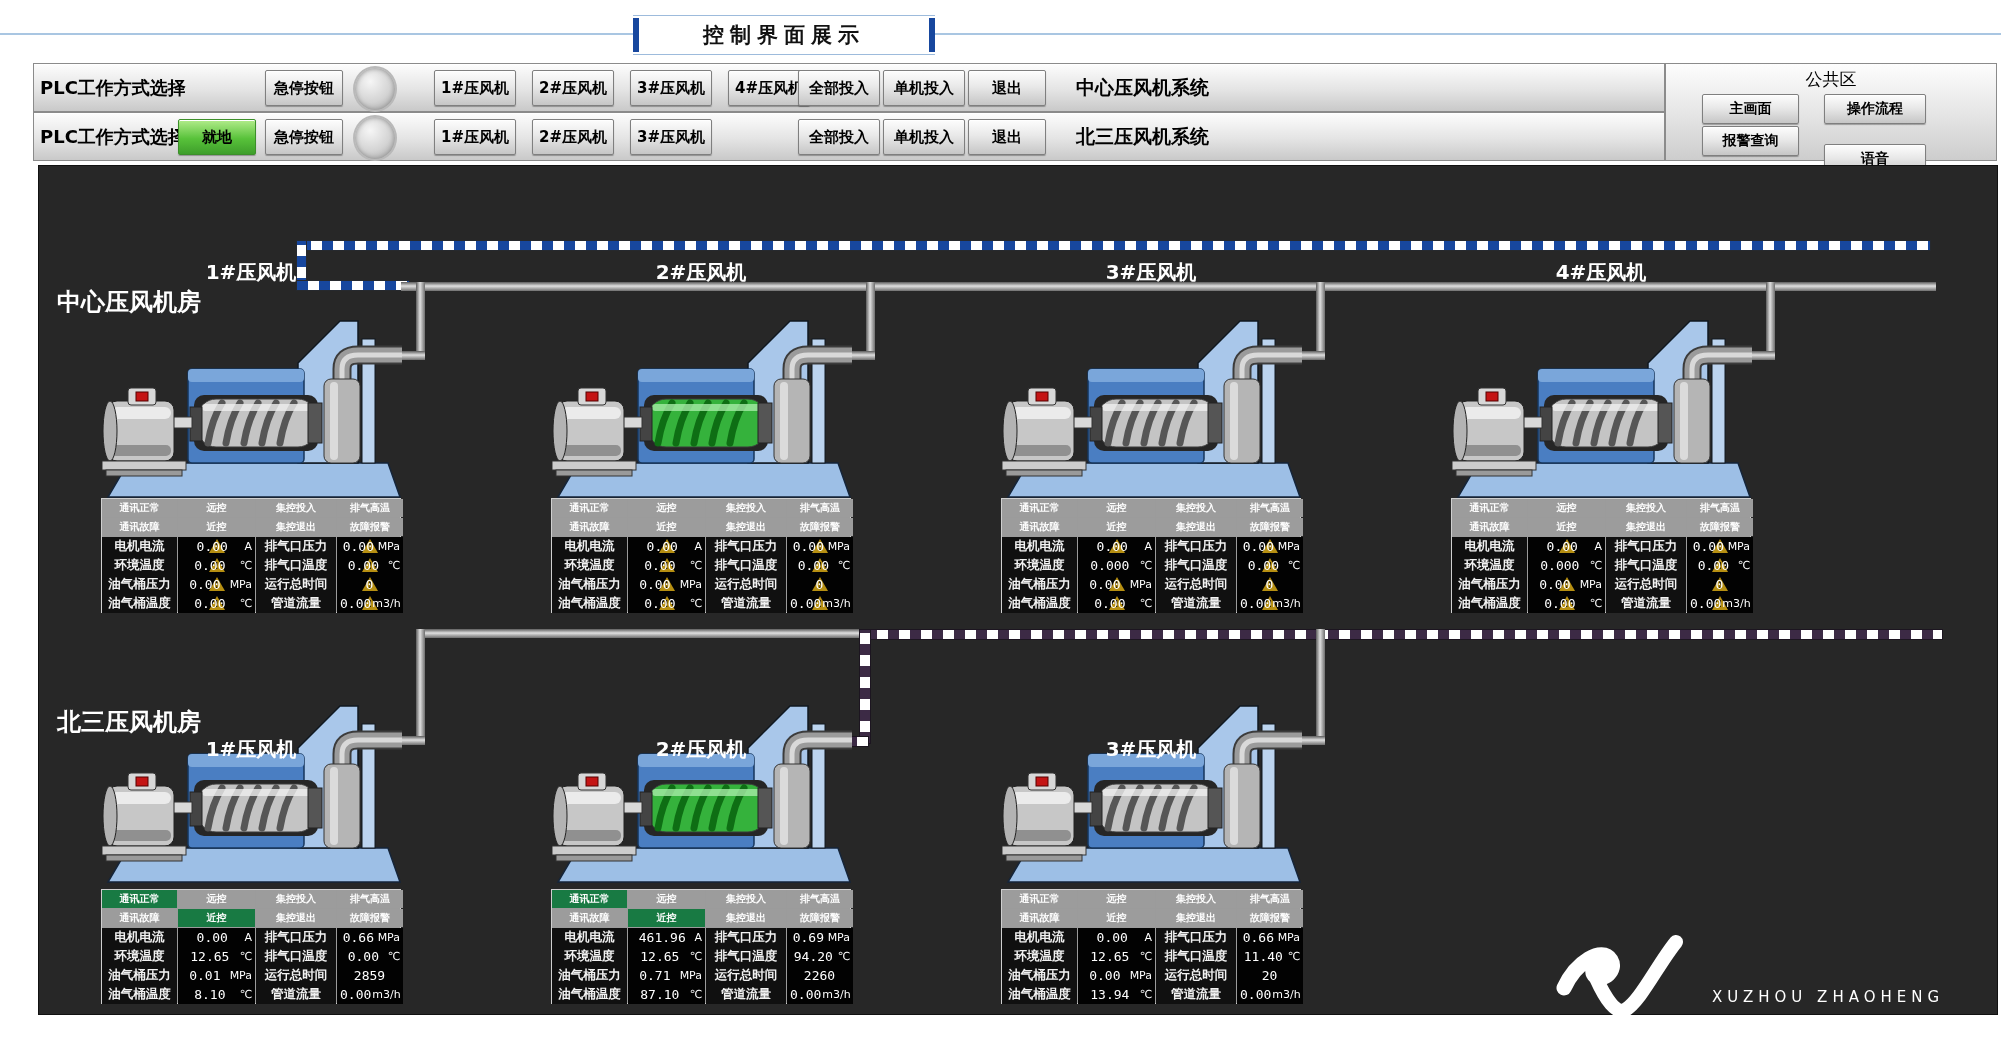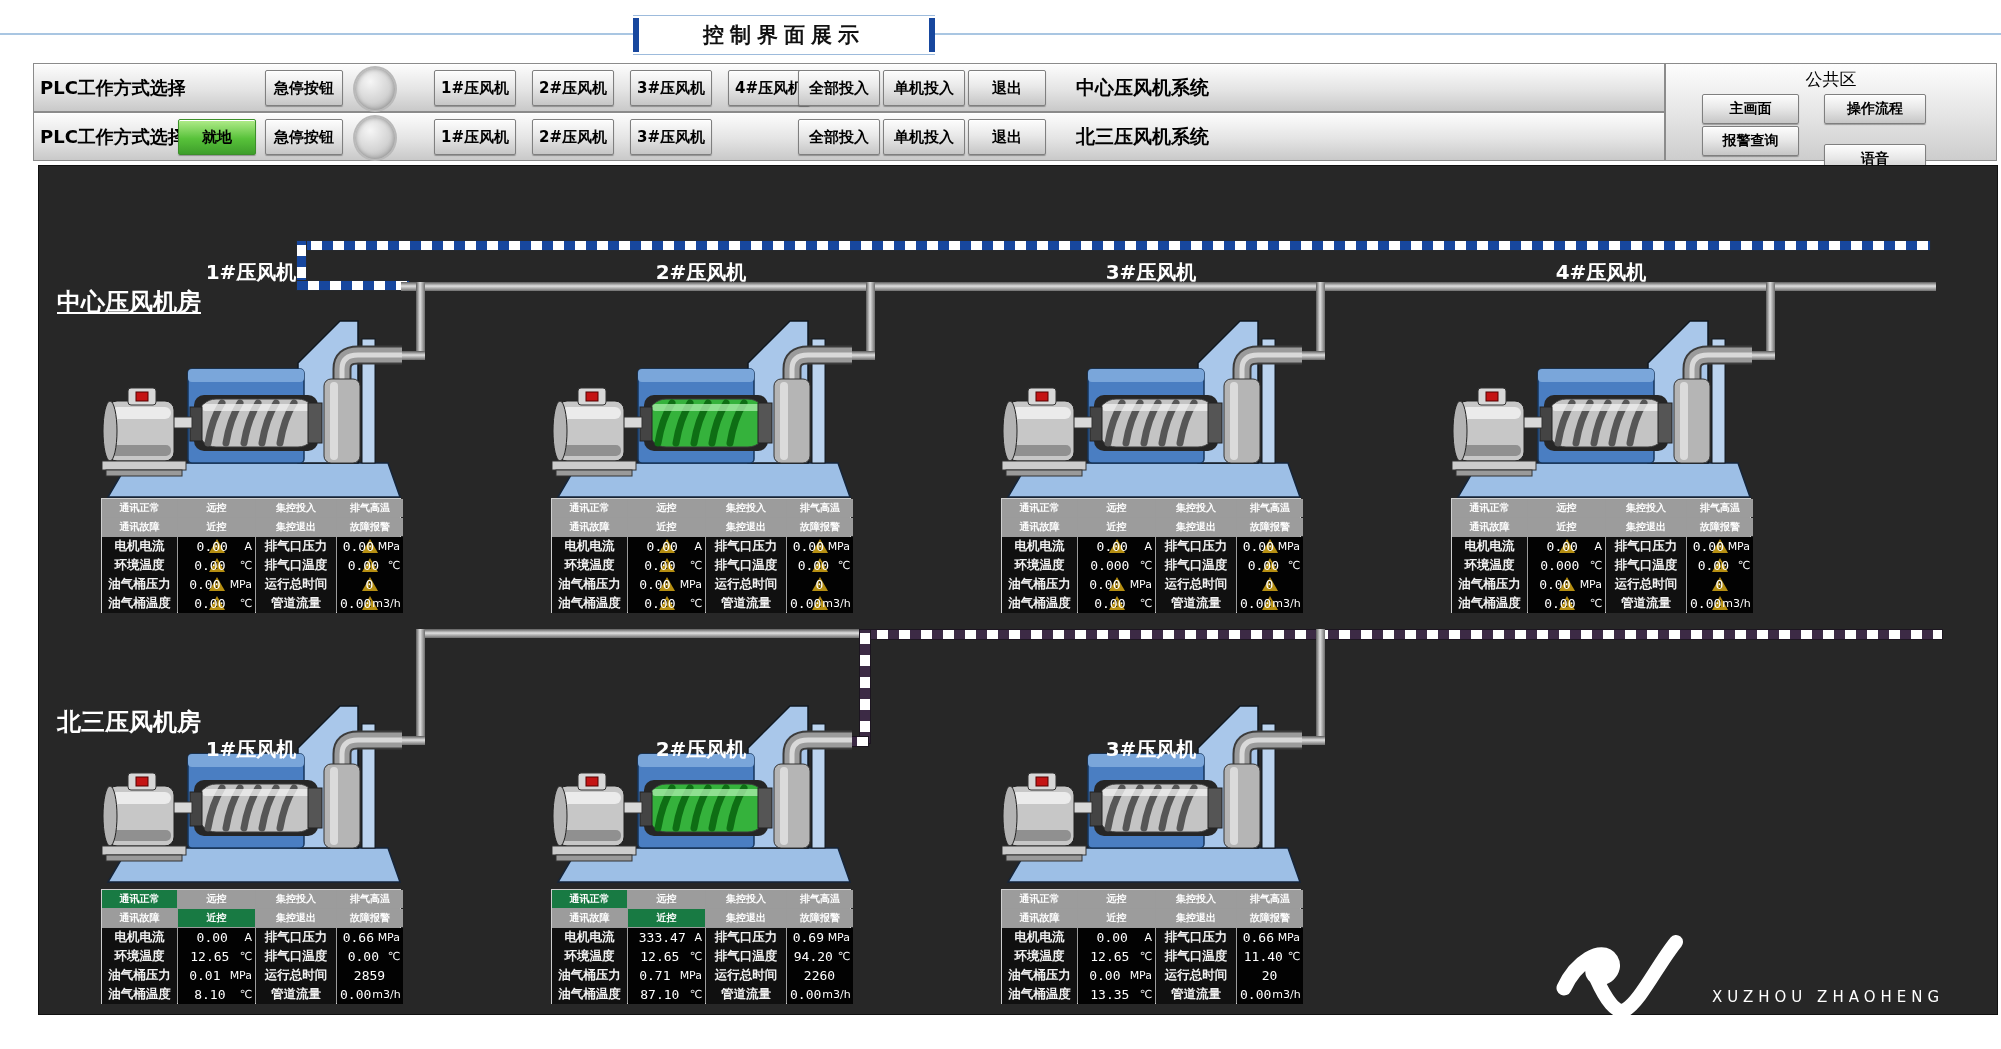--- a/index.html
+++ b/index.html
@@ -130,21 +130,21 @@
 
     <div class="pipe gray ph" style="left:377px;top:463px;width:449px;"></div>
     <div class="pipe dashp ph" style="left:826px;top:463px;width:1076px;"></div>
     <div class="pipe gray pv" style="left:377px;top:463px;height:111px;"></div>
     <div class="pipe dashp pv" style="left:820px;top:463px;height:113px;"></div>
     <div class="pipe gray pv" style="left:1277px;top:463px;height:111px;"></div>
     <div class="pipe gray ph" style="left:358px;top:570px;width:28px;"></div>
     <div class="pipe dashp ph" style="left:806px;top:570px;width:22px;"></div>
     <div class="pipe gray ph" style="left:1258px;top:570px;width:28px;"></div>
 
-    <div class="room-label" style="top:120px;text-decoration:underline;">中心压风机房</div>
+    <div class="room-label" style="top:120px;">中心压风机房</div>
     <div class="room-label" style="top:540px;">北三压风机房</div>
 
     <div id="units">
         <div class="unit" style="left: 62px;">
           <div class="uname" style="top:93px;">1#压风机</div>
           <div class="gfx" style="top:145px;"><svg class="comp" width="300" height="190" viewBox="0 0 300 190">
     <polygon points="26,152 286,152 298,186 6,186" fill="#9dbfe6" stroke="#15253a" stroke-width="1.5"></polygon>
     <polygon points="196,52 238,10 256,10 256,152 196,152" fill="#a9c7ea" stroke="#101820" stroke-width="1.5"></polygon>
     <rect x="260" y="28" width="13" height="124" fill="#bcd4ef" stroke="#101820"></rect>
     <rect x="86" y="58" width="116" height="94" rx="4" fill="#4a7ec2" stroke="#16365c" stroke-width="1.5"></rect>
@@ -628,21 +628,21 @@
             <div class="st on">通讯正常</div>
             <div class="st">远控</div>
             <div class="st">集控投入</div>
             <div class="st">排气高温</div>
             <div class="st">通讯故障</div>
             <div class="st on">近控</div>
             <div class="st">集控退出</div>
             <div class="st">故障报警</div>
             <div class="ml" style="height:19px;">电机电流</div>
             <div class="mv" style="height:19px;">
-              <span class="val">333.47</span>
+              <span class="val">461.96</span>
               <span class="u">A</span>
             </div>
             <div class="ml" style="height:19px;">排气口压力</div>
             <div class="mv" style="height:19px;">
               <span class="val">0.69</span>
               <span class="u">MPa</span>
             </div>
             <div class="ml" style="height:19px;">环境温度</div>
             <div class="mv" style="height:19px;">
               <span class="val">12.65</span>
@@ -742,21 +742,21 @@
               <span class="val">0.00</span>
               <span class="u">MPa</span>
             </div>
             <div class="ml" style="height:19px;">运行总时间</div>
             <div class="mv" style="height:19px;">
               <span class="val">20</span>
               <span class="u"></span>
             </div>
             <div class="ml" style="height:19px;">油气桶温度</div>
             <div class="mv" style="height:19px;">
-              <span class="val">13.35</span>
+              <span class="val">13.94</span>
               <span class="u">℃</span>
             </div>
             <div class="ml" style="height:19px;">管道流量</div>
             <div class="mv" style="height:19px;">
               <span class="val">0.00</span>
               <span class="u">m3/h</span>
             </div>
           </div>
         </div>
       </div>

